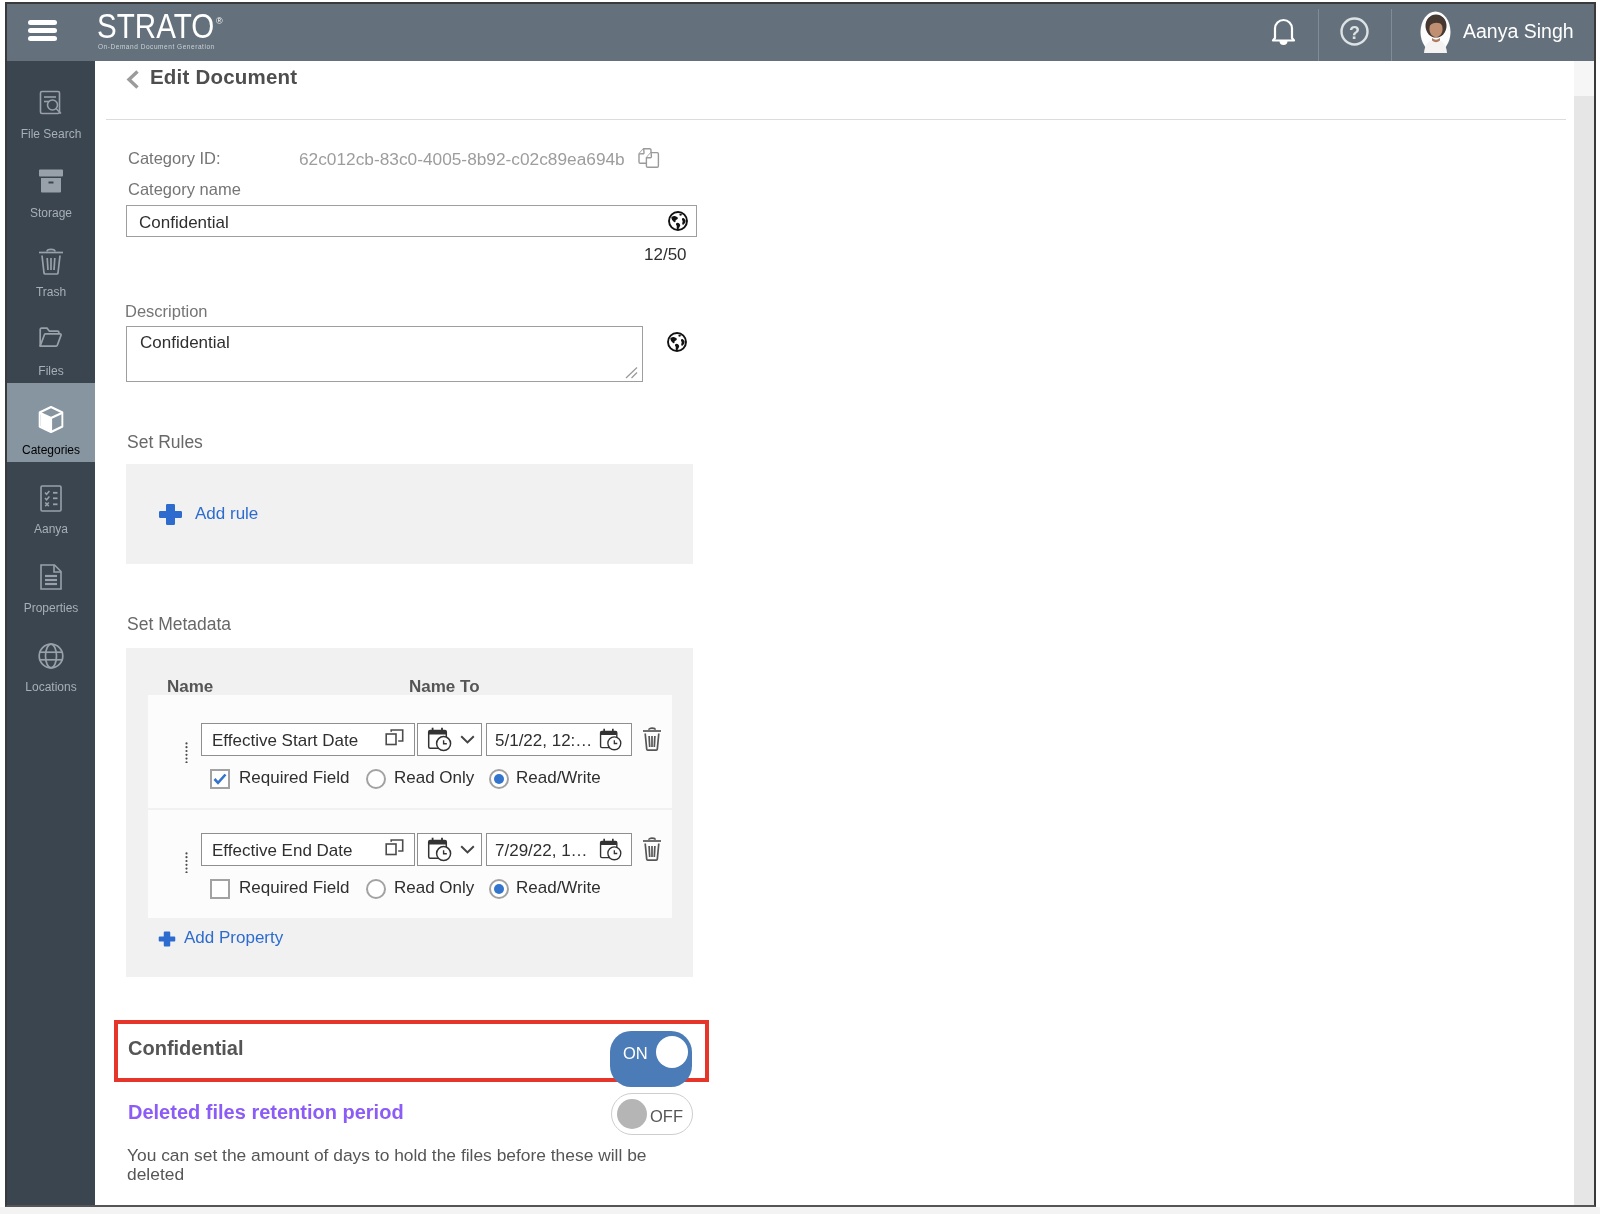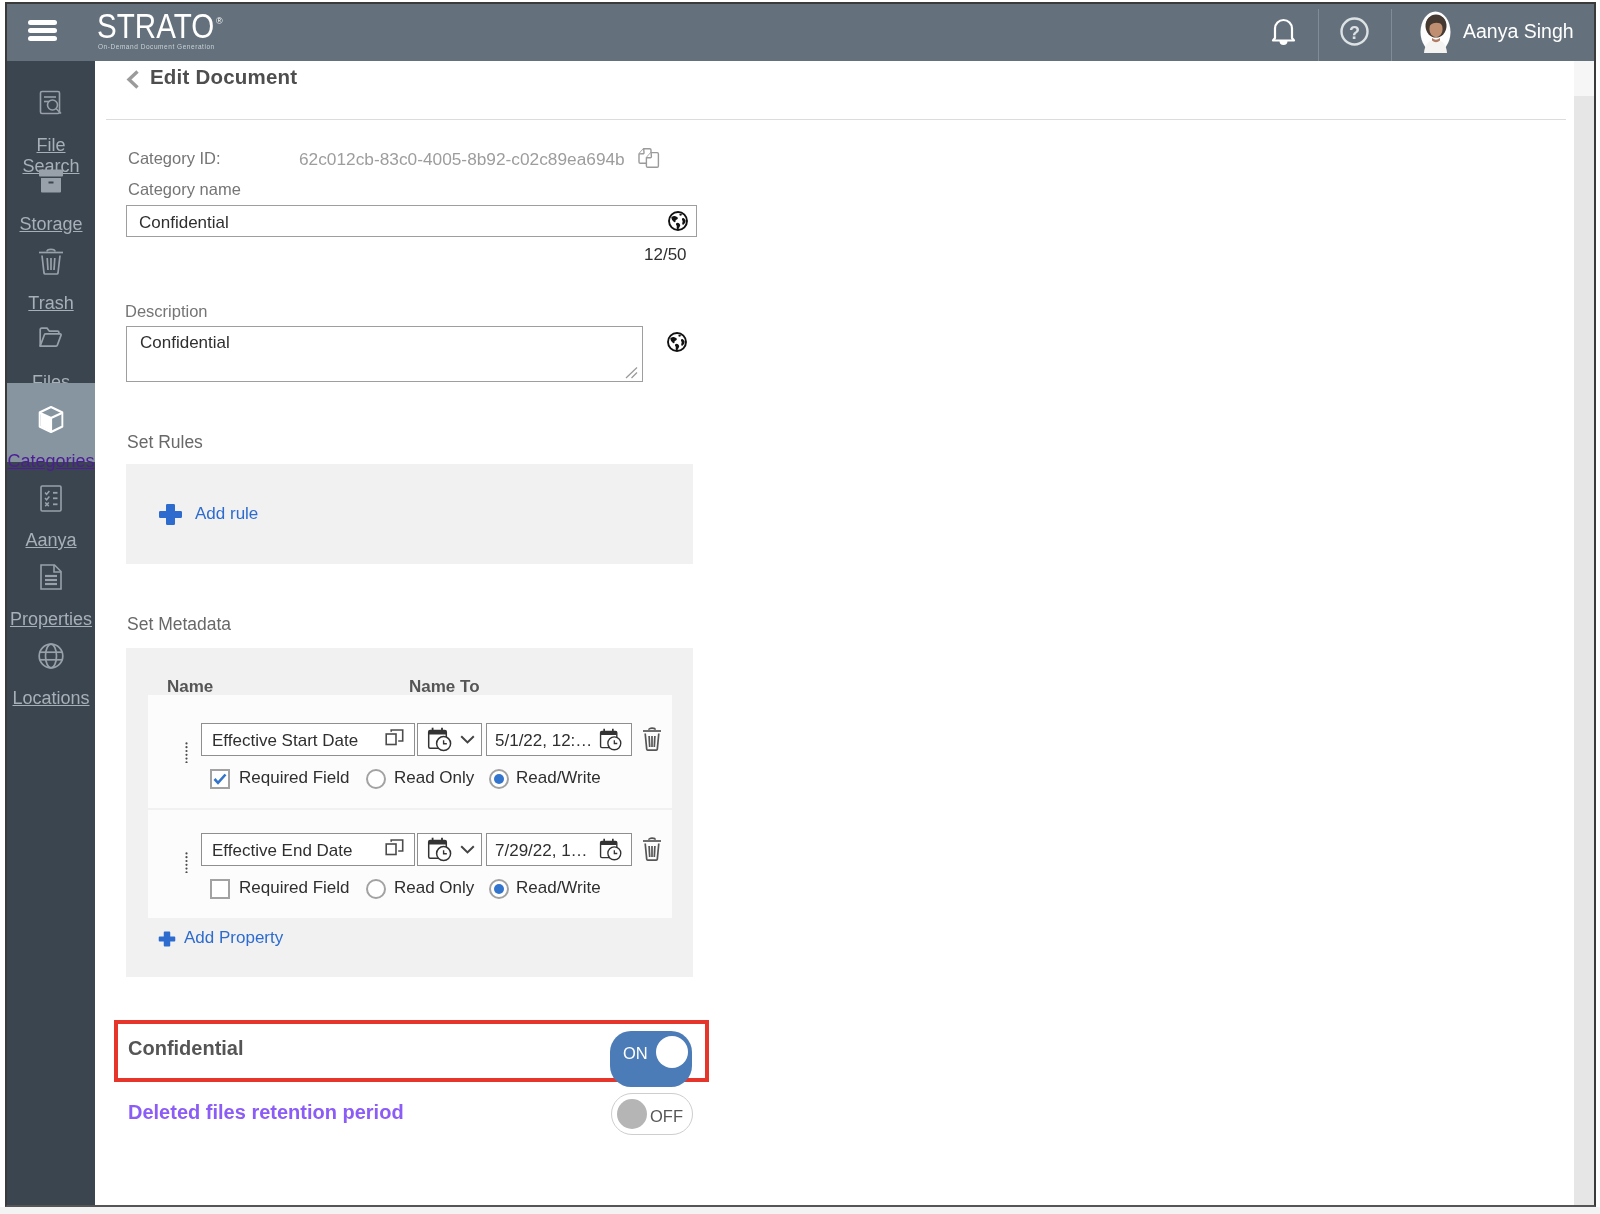--- a/index.html
+++ b/index.html
@@ -12,24 +12,24 @@
 .hbar { position:absolute; left:21px; width:29px; height:5px; border-radius:2.5px; background:#fff; }
 #logo { position:absolute; left:90px; top:4px; color:#fff; }
 #logo .big { font-size:35px; line-height:36px; font-weight:400; transform:scaleX(0.845); transform-origin:left top; white-space:nowrap; }
 #logo .reg { position:absolute; left:119px; top:8px; font-size:9px; }
 #logo .sub { position:absolute; left:1px; top:35px; font-size:6.5px; line-height:8px; letter-spacing:0.55px; color:#c9d1d7; white-space:nowrap; }
 .tdiv { position:absolute; top:5px; width:1px; height:52px; background:#808c96; }
 #uname { position:absolute; left:1456px; top:16px; font-size:19.5px; color:#fff; }
 
 #sidebar { position:absolute; left:0; top:57px; width:88px; height:1144px; background:#3B454F; }
 .sitem { position:absolute; left:0; width:88px; height:79px; text-align:center; }
-.sitem .lbl { position:absolute; top:68px; width:100%; font-size:18px; color:#A7AFB7;text-decoration:underline; }
+.sitem .lbl { position:absolute; top:60px; width:100%; font-size:12px; color:#A7AFB7; }
 .sitem svg { position:absolute; top:23px; left:50%; transform:translateX(-50%); }
 .sitem.active { background:#8795A1; }
-.sitem.active .lbl { color:#4c1d95; }
+.sitem.active .lbl { color:#000000; }
 
 #content { position:absolute; left:88px; top:57px; width:1486px; height:1144px; background:#fff; }
 #scrolltrack { position:absolute; left:1567px; top:92px; width:20px; height:1109px; background:#e6e6e6; }
 #scrolltrack2 { position:absolute; left:1567px; top:57px; width:20px; height:35px; background:#f6f6f6; }
 .hdrline { position:absolute; left:11px; top:58px; width:1460px; height:1px; background:#dcdcdc; }
 #backchev { position:absolute; left:30px; top:10px; }
 h1 { position:absolute; left:55px; top:4px; font-size:20.5px; font-weight:bold; color:#4e4e4e; letter-spacing:0.2px; }
 .glabel { font-size:16.5px; color:#757575; }
 .dtext { font-size:17px; color:#2f2f2f; }
 .greybox { position:absolute; background:#F1F1F2; }
@@ -306,17 +306,18 @@
     <div class="abs" style="left:33px;top:976px;font-size:20px;font-weight:bold;color:#555">Confidential</div>
     <div class="abs" style="left:515px;top:970px;width:82px;height:56px;border-radius:21px;background:#4B7CB7">
       <span style="position:absolute;left:13px;top:13px;font-size:16.5px;color:#fff">ON</span>
       <span style="position:absolute;right:4.5px;top:5px;width:32px;height:32px;border-radius:50%;background:#fff"></span>
     </div>
     <div class="abs" style="left:33px;top:1040px;font-size:20px;font-weight:bold;color:#8b5cf6">Deleted files retention period</div>
     <div class="abs" style="left:516px;top:1032px;width:82px;height:42px;border:1.5px solid #cecece;border-radius:21px;background:#fff">
       <span style="position:absolute;left:5px;top:5px;width:30px;height:30px;border-radius:50%;background:#b5b5b5"></span>
       <span style="position:absolute;right:9px;top:13px;font-size:16.5px;color:#575757">OFF</span>
     </div>
+    <div class="abs" style="left:32px;top:1085px;width:540px;font-size:17.4px;line-height:18.5px;color:#565656">You can set the amount of days to hold the files before these will be deleted</div>
   </div>
   <div id="scrolltrack2"></div>
   <div id="scrolltrack"></div>
 </div>
 <div id="strip"></div>
 
 </body></html>

